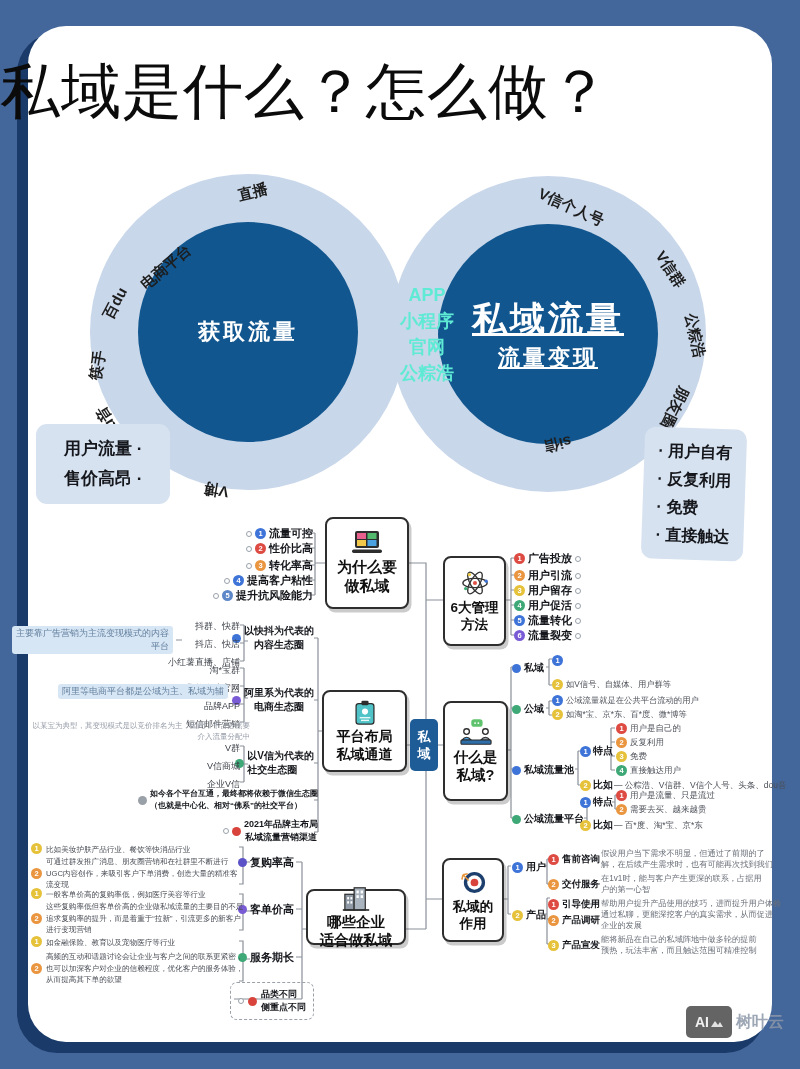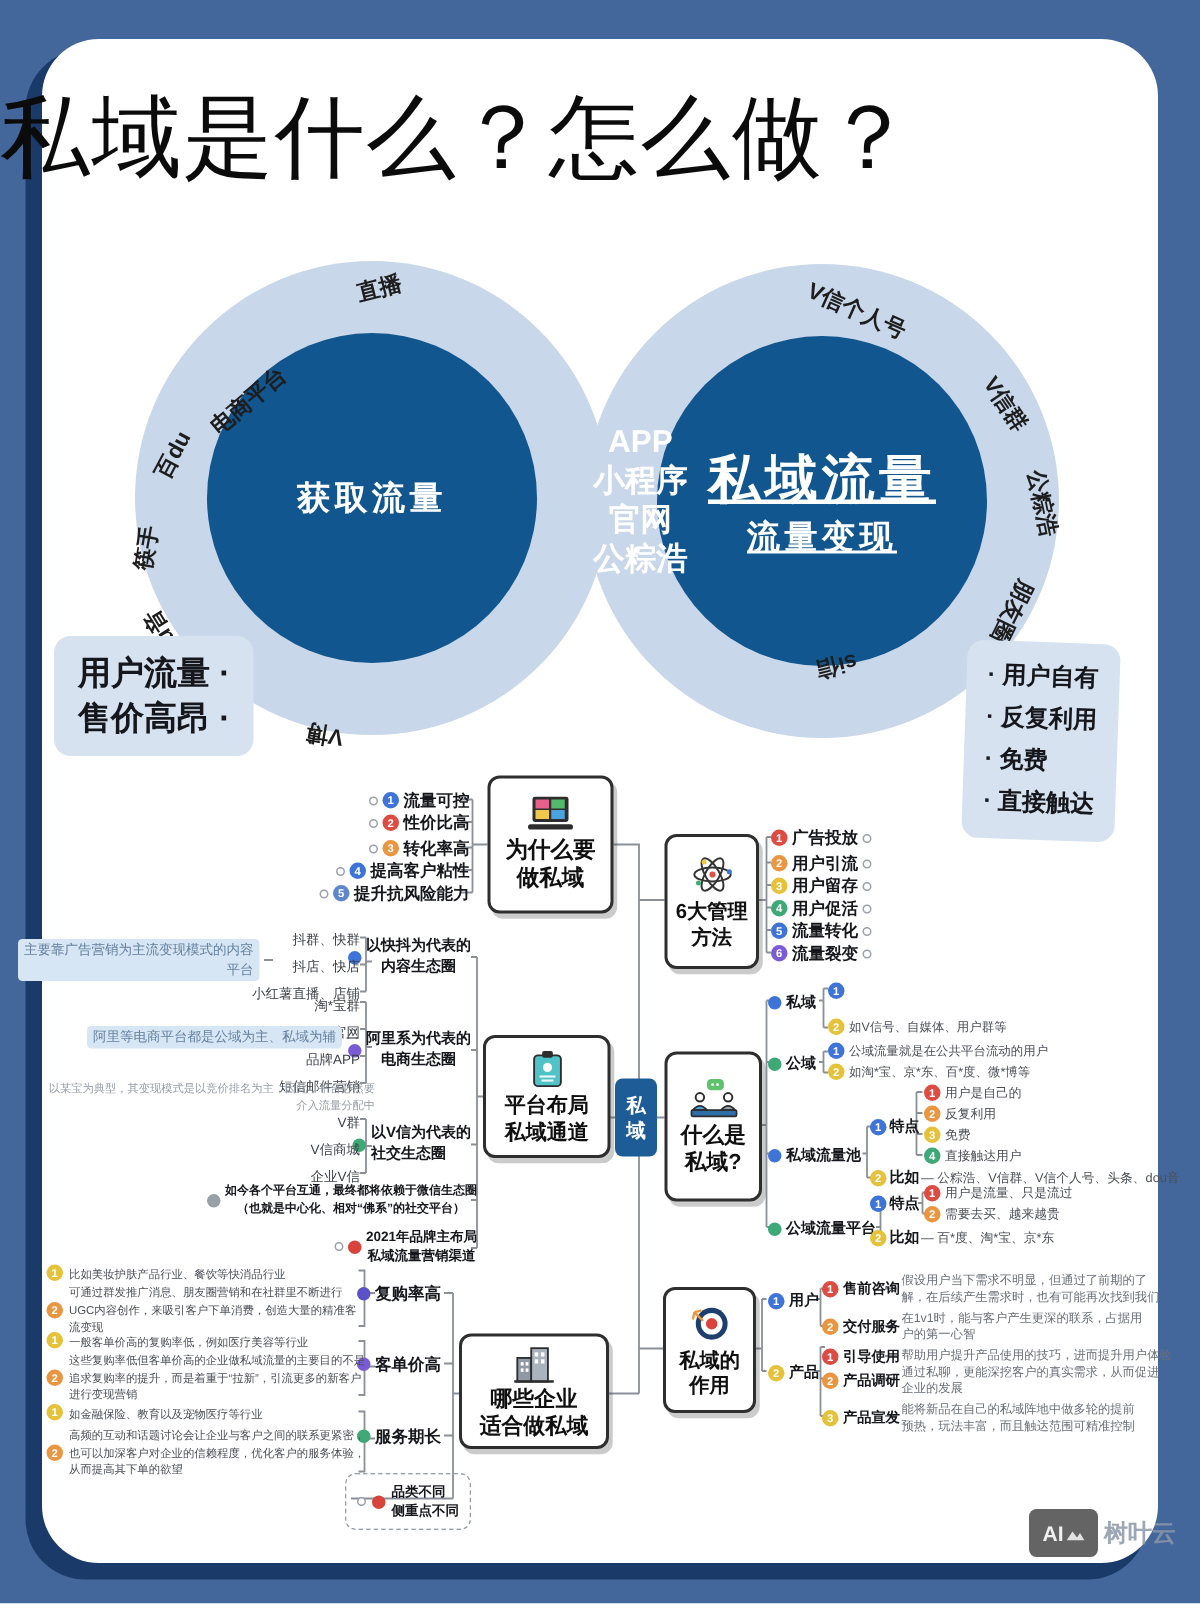--- a/index.html
+++ b/index.html
@@ -8,22 +8,22 @@
         font-family:"Liberation Sans","DejaVu Sans",sans-serif}
   .card{position:absolute;left:28px;top:26px;width:744px;height:1016px;background:#fff;
         border-radius:38px;box-shadow:-9px 9px 0 2px #1A3A69;z-index:1}
   .title{position:absolute;left:0;top:52px;width:100%;text-align:left;font-size:60px;
          font-weight:400;color:#0b0b0b;z-index:4;letter-spacing:1px}
   .circle{position:absolute;border-radius:50%;z-index:2}
   .inner{display:flex;flex-direction:column;align-items:center;justify-content:center;color:#fff;z-index:3}
   .ct{font-size:35px;font-weight:800;letter-spacing:3px}
   .cs{font-size:22px;font-weight:700;letter-spacing:3px}
   .rl{position:absolute;font-size:15px;font-weight:700;color:#1d1d1d;white-space:nowrap;z-index:3}
-  .mid{position:absolute;left:384px;top:282px;width:86px;text-align:center;font-size:21px;
-       font-weight:600;line-height:26px;color:#ffffff;white-space:pre-line;z-index:4}
+  .mid{position:absolute;left:384px;top:282px;width:86px;text-align:center;font-size:18px;
+       font-weight:600;line-height:26px;color:#5eead4;white-space:pre-line;z-index:4}
   .note{position:absolute;border-radius:11px;font-weight:800;color:#15171c;white-space:pre-line;z-index:4}
   .node{position:absolute;background:#fff;border:2px solid #2e2e2e;border-radius:8px;display:flex;
         flex-direction:column;align-items:center;justify-content:center;gap:2px;
         box-shadow:2.5px 3.5px 0 rgba(70,70,70,.28);z-index:3}
   .nt{font-weight:900;color:#101010;text-align:center;white-space:pre-line}
   .core{position:absolute;left:410px;top:719px;width:28px;height:52px;border-radius:5px;color:#fff;
         display:flex;align-items:center;justify-content:center;font-weight:800;font-size:13px;z-index:3}
   .core span{width:14px;line-height:17px;word-break:break-all;text-align:center}
   .row{position:absolute;display:flex;align-items:center;gap:3px;white-space:nowrap;z-index:3}
   .lbl{font-weight:800;color:#15171c}
@@ -73,21 +73,21 @@
   <span class="rl" style="left:650px;top:260px;transform:rotate(56deg)">V信群</span>
   <span class="rl" style="left:672px;top:326px;transform:rotate(78deg)">公粽浩</span>
   <span class="rl" style="left:652px;top:398px;transform:rotate(116deg)">朋友圈</span>
   <span class="rl" style="left:544px;top:434px;transform:rotate(166deg)">si信</span>
 
   <div class="mid">APP
 小程序
 官网
 公粽浩</div>
 
-  <div class="note" style="left: 36px; top: 424px; padding: 10px 16px; font-size: 22px; line-height: 30px; background: rgb(214, 226, 239);">用户流量 ·
+  <div class="note" style="left: 36px; top: 424px; padding: 10px 28px; font-size: 17px; line-height: 30px; background: rgb(214, 226, 239);">用户流量 ·
 售价高昂 ·</div>
   <div class="note" style="left: 643px; top: 428px; padding: 10px 14px; font-size: 16px; line-height: 28px; transform: rotate(2deg); background: rgb(214, 226, 239);">· 用户自有
 · 反复利用
 · 免费
 · 直接触达</div>
 
   <svg class="svgl" width="800" height="1069" viewBox="0 0 800 1069" fill="none" stroke="#8A8F98" stroke-width="1.2">
     <path d="M409,563 H426 V720 M426,600 H443 M405,745 H410 M438,745 H443 M426,770 V929 M426,899 H442 M426,929 H406"></path>
     <path d="M315,533 V595 M307,533 H315 M307,548 H315 M307,565 H315 M307,580 H315 M307,595 H315 M315,563 H325"></path>
     <path d="M505,600 H511 M511,558 V635 M511,558 H514 M511,575 H514 M511,590 H514 M511,605 H514 M511,620 H514 M511,635 H514"></path>
@@ -159,21 +159,21 @@
           <circle cx="27" cy="13" r="3" fill="none" stroke="#2d2d2d" stroke-width="1.4"></circle>
           <path d="M2 22 q5 -6 10 0 z" fill="#4aa3e0" stroke="#2d2d2d" stroke-width="1.2"></path>
           <path d="M22 22 q5 -6 10 0 z" fill="#9aa3ad" stroke="#2d2d2d" stroke-width="1.2"></path>
           <rect x="1" y="22" width="32" height="4.5" rx="1" fill="#2d6da8" stroke="#2d2d2d" stroke-width="1.2"></rect>
         </svg>
     </span>
     <span class="nt" style="font-size:14.5px;line-height:18px">什么是
 私域?</span>
   </div>
 
-  <div class="node" style="left:306px;top:889px;width:100px;height:77px">
+  <div class="node" style="left:306px;top:889px;width:100px;height:56px">
     <span class="icon">
       <svg width="28" height="26" viewBox="0 0 30 28">
           <rect x="3" y="10" width="10" height="17" fill="#8f9aa6" stroke="#2d2d2d" stroke-width="1.3"></rect>
           <rect x="13" y="3" width="12" height="24" fill="#aab4bf" stroke="#2d2d2d" stroke-width="1.3"></rect>
           <rect x="15.5" y="6" width="2.5" height="3" fill="#fff"></rect>
           <rect x="20" y="6" width="2.5" height="3" fill="#fff"></rect>
           <rect x="15.5" y="11" width="2.5" height="3" fill="#fff"></rect>
           <rect x="20" y="11" width="2.5" height="3" fill="#fff"></rect>
           <rect x="5.5" y="13" width="2" height="2.5" fill="#fff"></rect>
           <rect x="9" y="13" width="2" height="2.5" fill="#fff"></rect>
@@ -284,21 +284,21 @@
       <span class="dot" style="background: rgb(62, 168, 118);"></span>
       <span class="lbl" style="font-size:10px;line-height:14px;white-space:pre-line;text-align:left">以V信为代表的
 社交生态圈</span>
     </div>
   <div class="t tr" style="right:560px;top:739px;font-size:9px;line-height:18px;color:#3c4048">V群
 V信商城
 企业V信</div>
 
   <div class="row" style="right:482px;top:788px">
       <span class="dot" style="background: rgb(154, 160, 168);"></span>
-      <span class="lbl" style="font-size:8px;line-height:12px;white-space:pre-line;text-align:center">如今各个平台互通，最终都将依赖于微信生态圈
+      <span class="lbl" style="font-size:8px;line-height:12px;white-space:pre-line;text-align:left">如今各个平台互通，最终都将依赖于微信生态圈
 （也就是中心化、相对“佛系”的社交平台）</span>
     </div>
   <div class="row" style="right:482px;top:818px">
       <span class="o"></span>
       <span class="dot" style="background: rgb(216, 68, 60);"></span>
       <span class="lbl" style="font-size:9px;line-height:13px;white-space:pre-line;text-align:center">2021年品牌主布局
 私域流量营销渠道</span>
     </div>
 
   <div class="row" style="left:512px;top:661px">

